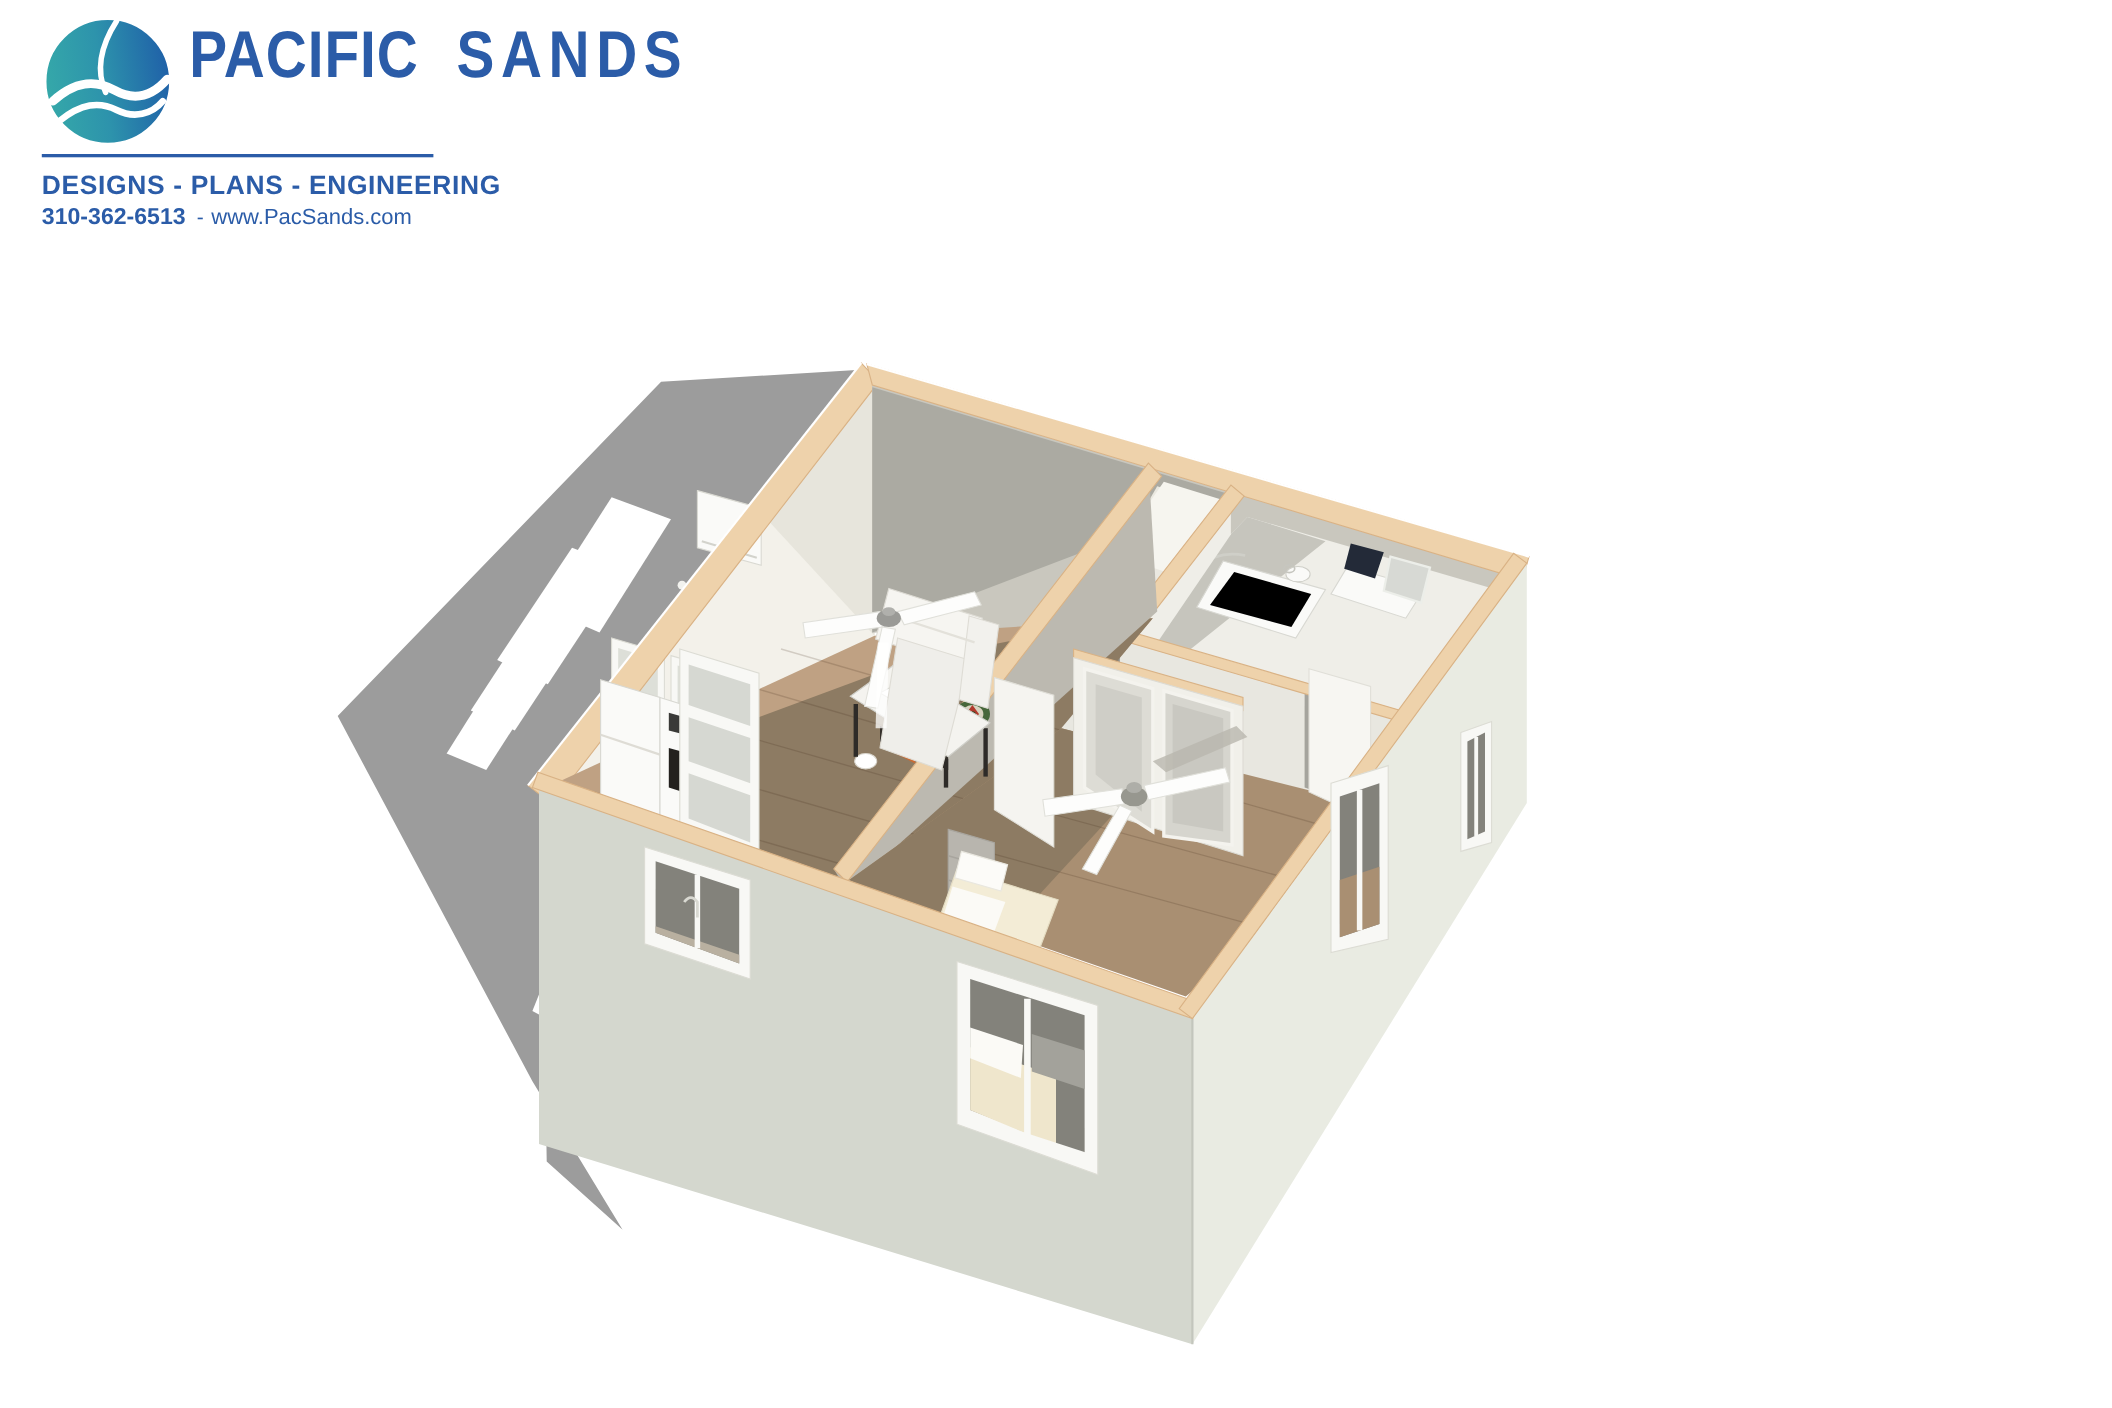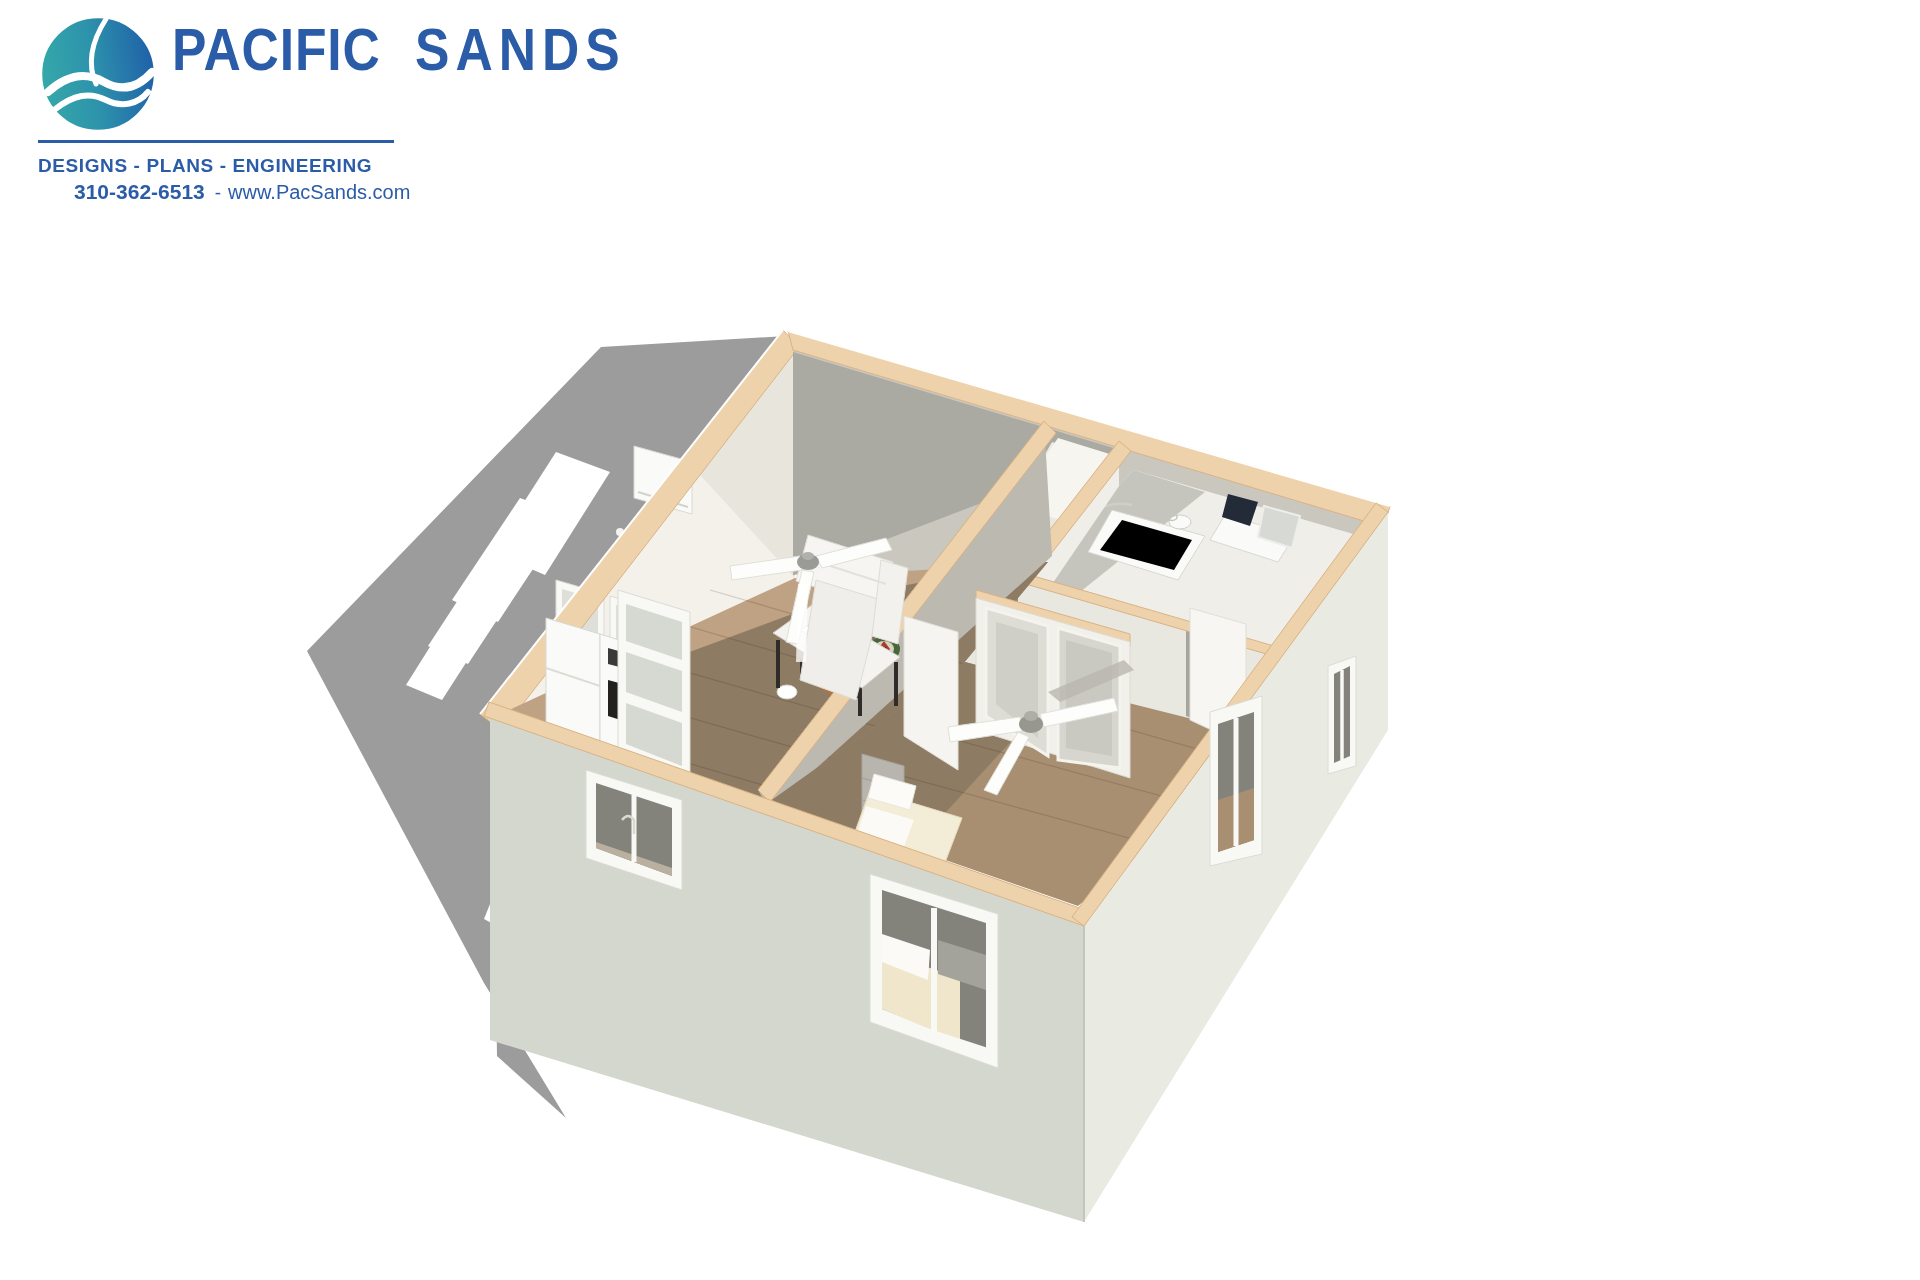--- a/index.html
+++ b/index.html
@@ -13,23 +13,23 @@
   .logo-row{display:flex;align-items:flex-start;}
   .logo-icon{width:120px;height:120px;flex:0 0 auto;margin-right:14px;}
   .logo-words{display:flex;flex-direction:row;justify-content:center;margin-top:8px;}
   .logo-line1,.logo-line2{
     color:var(--brand-blue);font-weight:600;line-height:.93;
     transform:scaleX(.86);transform-origin:left;white-space:nowrap;
   }
   .logo-line1{font-size:60px;letter-spacing:1px;}
   .logo-line2{font-size:60px;letter-spacing:7px;}
   .logo-rule{height:3px;background:var(--brand-blue);margin:6px 0 7px 0;width:356px;}
-  .logo-tagline{color:var(--brand-blue);font-weight:bold;font-size:19px;letter-spacing:.6px;white-space:nowrap;margin-top:12px;}
+  .logo-tagline{color:var(--brand-blue);font-weight:bold;font-size:24px;letter-spacing:.6px;white-space:nowrap;margin-top:12px;}
   .logo-contact{color:var(--brand-blue);font-size:20px;margin-top:3px;white-space:nowrap;display:flex;align-items:baseline;}
-  .logo-phone{font-weight:bold;font-size:21px;margin-left:36px;}
+  .logo-phone{font-weight:bold;font-size:21px;}
   .logo-sep{margin:0 7px 0 10px;font-size:19px;}
   .logo-url{font-size:20px;}
   
   .c-shadow{fill:var(--shadow-gray);}
   .c-cut{fill:#ffffff;}
   .c-band{fill:var(--band-tan);stroke:var(--band-edge);stroke-width:1;}
   .c-extL{fill:var(--ext-left);}
   .c-extR{fill:var(--ext-right);}
   .c-wallgray{fill:var(--wall-gray);}
   .c-wallshadow{fill:var(--wall-shadow);}

